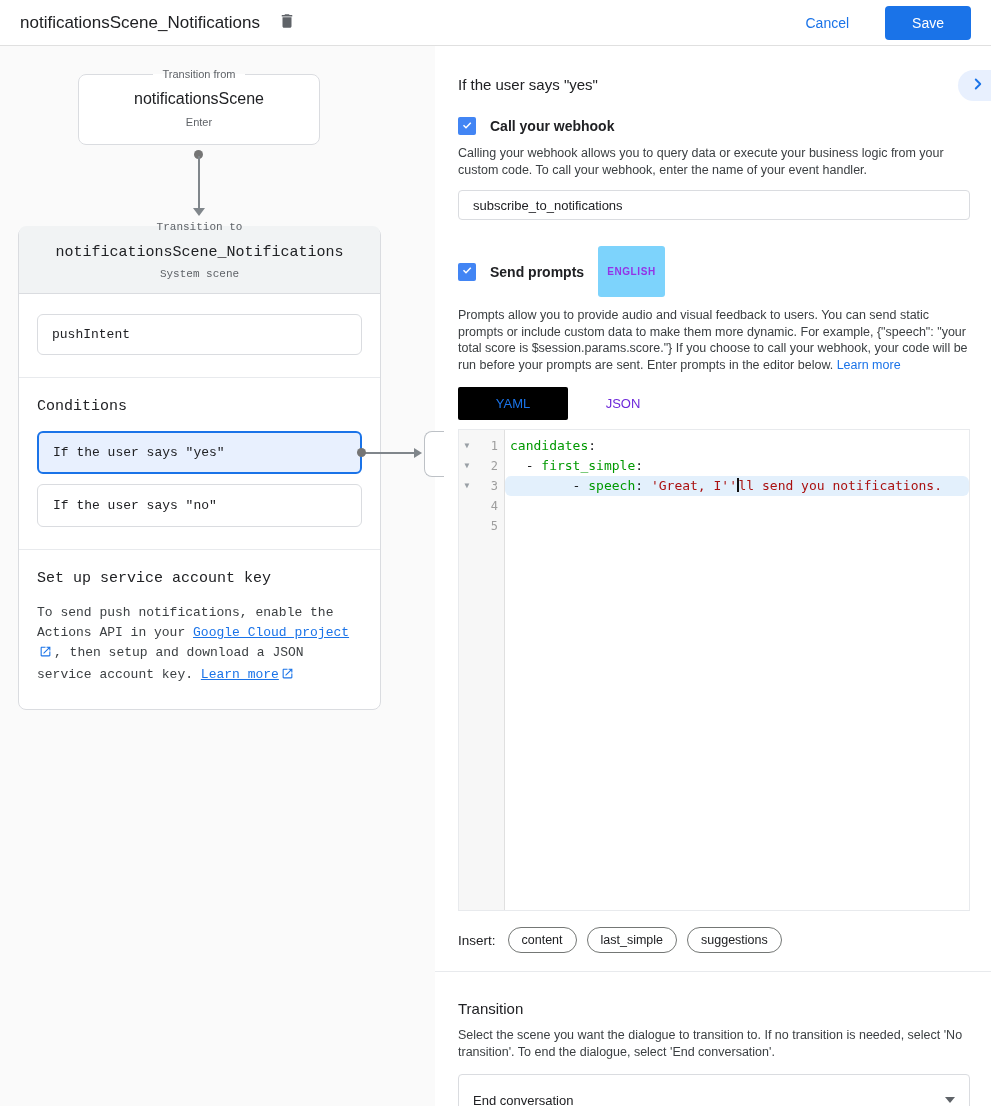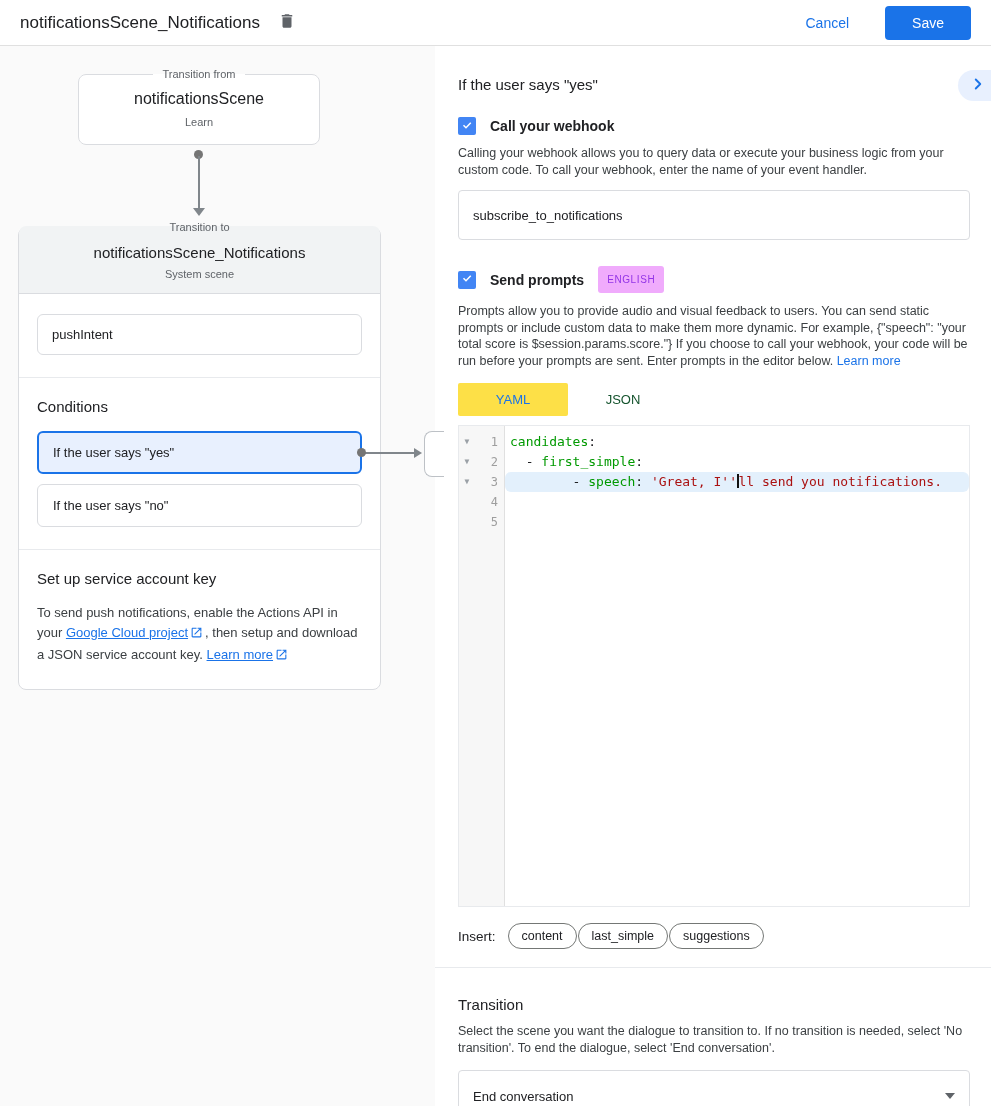--- a/index.html
+++ b/index.html
@@ -31,21 +31,21 @@
   fieldset.card legend { margin:0 auto; padding:0 10px; font-size:11px; color:#5f6368; text-align:right; }
   .card-from { position:absolute; left:78px; top:22px; width:242px; }
   .card-from .scene-name { text-align:center; font-size:16px; color:#202124; margin-top:10px; }
   .card-from .scene-type { text-align:center; font-size:11px; color:#5f6368; margin:8px 0 16px; }
 
   .vconn-dot { position:absolute; left:194px; top:104px; width:9px; height:9px; border-radius:50%; background:#757575; }
   .vconn-line { position:absolute; left:198px; top:110px; width:2px; height:52px; background:#80868b; }
   .vconn-arrow { position:absolute; left:193px; top:162px; width:0; height:0;
     border-left:6px solid transparent; border-right:6px solid transparent; border-top:8px solid #80868b; }
 
-  .card-to { position:absolute; left:18px; top:175px; width:363px; }
+  .card-to { position:absolute; left:18px; top:175px; width:363px;font-family:Liberation Mono, monospace; }
   .card-to-header { background:#f1f3f4; border-bottom:1px solid #dadce0; border-radius:7px 7px 0 0; margin-top:-7px; padding:18px 10px 13px; text-align:center; }
   .card-to-header .scene-name { font-size:15px; color:#202124; }
   .card-to-header .scene-type { font-size:11px; color:#5f6368; margin-top:7px; }
   .card-section { padding:20px 18px 22px; }
   .card-section + .card-section { border-top:1px solid #e8eaed; }
   .section-heading { font-size:15px; color:#202124; margin:0 0 16px; font-weight:400; }
   .intent-box { border:1px solid #dadce0; border-radius:6px; background:#fff; padding:12px 14px; font-size:13px; color:#202124; cursor:text; }
 
   .condition { position:relative; border:1px solid #dadce0; border-radius:6px; background:#fff; padding:13px 15px; font-size:13px; color:#202124; cursor:pointer; }
   .condition + .condition { margin-top:10px; }
@@ -62,51 +62,51 @@
   .ext-icon { display:inline-block; vertical-align:-2px; margin:0 2px; }
 
   
   .detail-title { font-size:15px; color:#202124; }
   .collapse-btn { position:absolute; right:0; top:24px; width:33px; height:31px; background:#e8f0fe;
     border:none; border-radius:16px 0 0 16px; cursor:pointer; display:flex; align-items:center; justify-content:center; padding:0 0 0 6px; }
 
   .check-row { display:flex; align-items:center; margin-top:24px; }
   .checkbox { width:18px; height:18px; border-radius:2px; background:#4285f4; display:flex; align-items:center; justify-content:center; cursor:pointer; flex-shrink:0; }
   .check-label { margin-left:14px; font-size:14px; font-weight:700; color:#202124; }
-  .badge { margin-left:14px; background:#f0abfc; color:#9334e6; font-size:10px; font-weight:400; letter-spacing:0.6px; padding:8px 9px; border-radius:3px; }
+  .badge { margin-left:14px; background:#7dd3fc; color:#9334e6; font-size:10px; font-weight:700; letter-spacing:0.6px; padding:20px 9px; border-radius:3px; }
 
   .desc { font-size:12.5px; line-height:16.5px; color:#3c4043; margin:10px 0 0; }
   .desc a { color:#1a73e8; text-decoration:none; }
 
-  .text-input { margin-top:12px; border:1px solid #dadce0; border-radius:4px; background:#fff; height:50px;
+  .text-input { margin-top:12px; border:1px solid #dadce0; border-radius:4px; background:#fff; height:30px;
     display:flex; align-items:center; padding:0 14px; font-size:13px; color:#202124; cursor:text; }
 
   .tabs { display:flex; margin-top:14px; }
   .tab { width:110px; height:33px; display:flex; align-items:center; justify-content:center;
-    font-size:13px; font-weight:500; color:#14532d; cursor:pointer; border-radius:2px; }
-  .tab.active { background:#fde047; color:#1a73e8; }
+    font-size:13px; font-weight:500; color:#6d28d9; cursor:pointer; border-radius:2px; }
+  .tab.active { background:#000000; color:#1a73e8; }
 
   .editor { display:flex; margin-top:9px; height:482px; border:1px solid #e8eaed; background:#fff;
     font-family:"DejaVu Sans Mono","Liberation Mono",monospace; font-size:13px; line-height:20px; }
   .gutter { width:46px; flex-shrink:0; background:#f7f7f7; border-right:1px solid #e0e0e0; padding-top:6px; }
   .gutter-row { display:flex; align-items:center; height:20px; }
   .fold { width:16px; text-align:center; font-size:8px; color:#9aa0a6; cursor:pointer; }
   .lnum { flex:1; text-align:right; padding-right:6px; color:#9e9e9e; font-size:12px; }
   .code { flex:1; padding-top:6px; overflow:hidden; cursor:text; }
   .code-line { height:20px; white-space:pre; padding-left:5px; }
   .code-line.active { background:#e3f0fc;border-radius:6px; }
   .tok-plain { color:#202124; }
   .tok-key { color:#090; }
   .tok-str { color:#a11; }
   .caret { display:inline-block; width:1.5px; height:14px; background:#111; vertical-align:-2px; }
 
   .insert-row { display:flex; align-items:center; margin-top:16px; }
   .insert-label { font-size:13.5px; color:#202124; margin-right:12px; }
   .chip { border:1px solid #747775; border-radius:999px; background:#fff; padding:5px 13px; font-size:12.5px;
-    color:#202124; font-family:inherit; cursor:pointer; margin-right:1px; }
+    color:#202124; font-family:inherit; cursor:pointer; margin-right:10px; }
 
   .panel-divider { border:none; border-top:1px solid #e8eaed; margin:18px -21px 0 -23px; }
 
   .transition-heading { font-size:15px; color:#202124; margin:28px 0 0; font-weight:400; }
   .select-box { margin-top:14px; border:1px solid #dadce0; border-radius:4px; height:52px;
     display:flex; align-items:center; justify-content:space-between; padding:0 14px; font-size:13px; cursor:pointer; }
   .select-arrow { width:0; height:0; border-left:5px solid transparent; border-right:5px solid transparent; border-top:6px solid #5f6368; }
 </style>
 </head>
 <body>
@@ -125,21 +125,21 @@
   <button class="save-btn">Save</button>
 </div>
 
 <div class="main">
 
   <div class="left-panel">
 
     <fieldset class="card card-from">
       <legend>Transition from</legend>
       <div class="scene-name">notificationsScene</div>
-      <div class="scene-type">Learn</div>
+      <div class="scene-type">Enter</div>
     </fieldset>
 
     <span class="vconn-dot"></span>
     <span class="vconn-line"></span>
     <span class="vconn-arrow"></span>
 
     <fieldset class="card card-to">
       <legend>Transition to</legend>
       <div class="card-to-header">
         <div class="scene-name">notificationsScene_Notifications</div>

